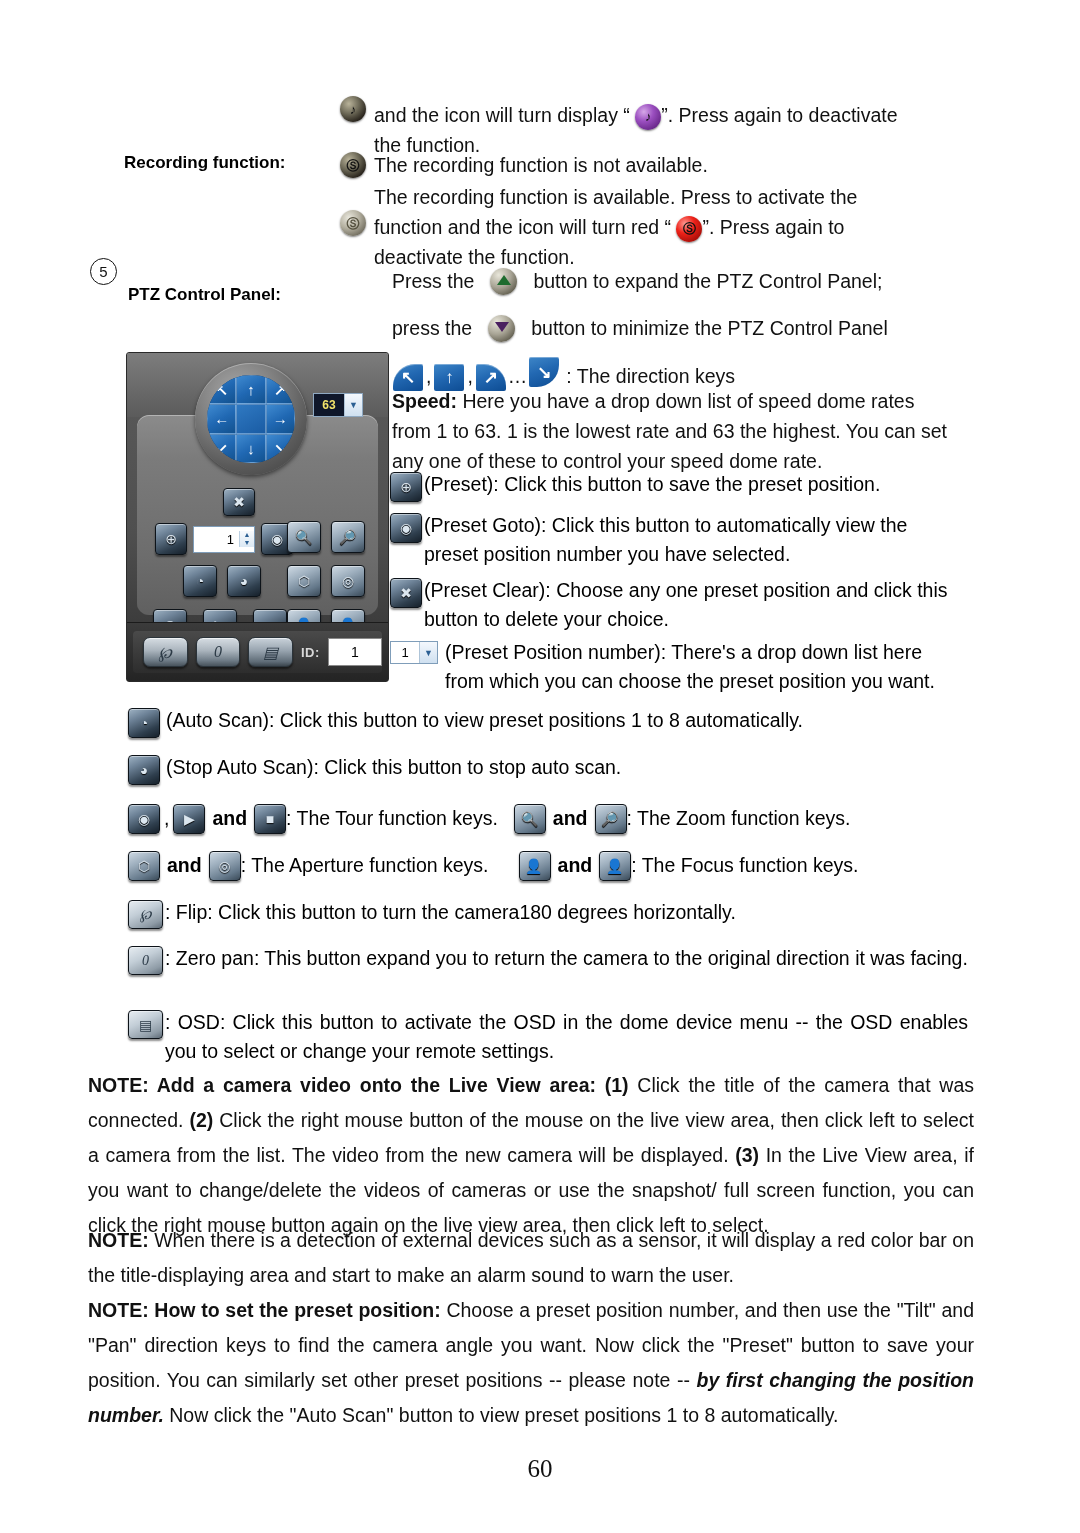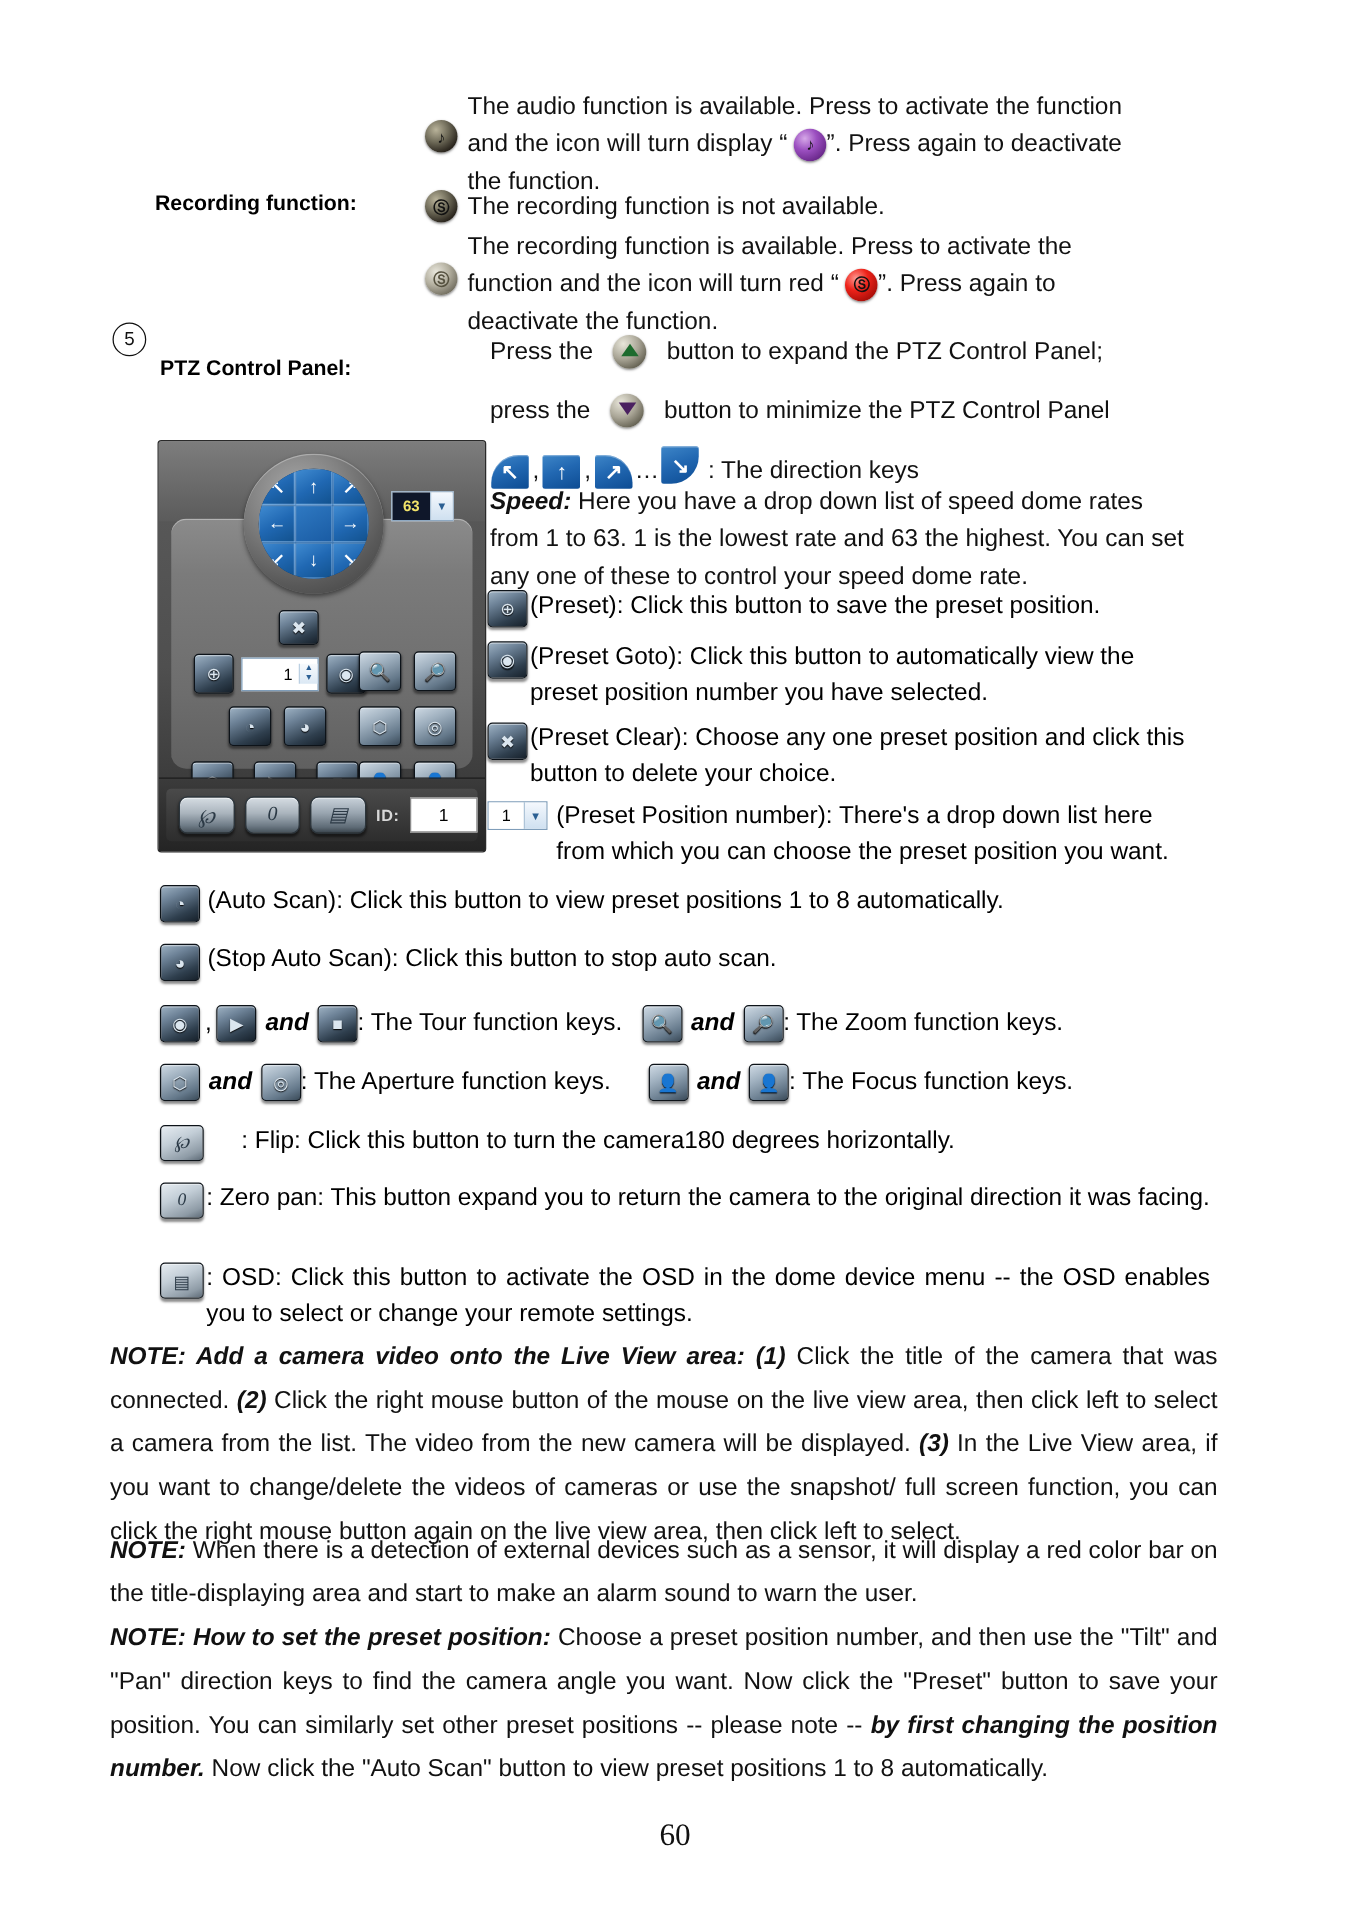--- a/index.html
+++ b/index.html
@@ -5,21 +5,21 @@
   html,body{margin:0;padding:0;}
   body{
     width:1080px;height:1533px;background:#ffffff;
     font-family:"Liberation Sans", sans-serif;
     color:#000;overflow:hidden;position:relative;
   }
   .page{position:relative;width:1080px;height:1533px;}
 
   
   .txt{font-size:19.5px;line-height:30px;color:#111;}
-  .b{font-weight:bold;font-style:italic;}
+  .b{font-weight:bold;}
   .bi{font-weight:bold;font-style:italic;}
 
   
   .row{position:absolute;display:flex;align-items:flex-start;}
 
   .label-col{position:absolute;font-weight:bold;font-size:17px;color:#000;}
 
   
   .orb{
     display:inline-block;width:26px;height:26px;border-radius:50%;
@@ -161,21 +161,21 @@
 </head>
 <body>
 
 <div class="page">
 
   <div class="row" style="left:340px;top:70px;width:620px;">
     <div style="width:34px;padding-top:26px;">
       <span class="orb orb-dark"><span class="glyph">♪</span></span>
     </div>
     <div class="txt" style="width:580px;">
-      <span>The audio function is available. Press to activate the function</span><br>
+      <br>
       <span>and the icon will turn display “</span>
       <span class="orb orb-purple"><span class="glyph">♪</span></span><span>”. Press again to deactivate</span><br>
       <span>the function.</span>
     </div>
   </div>
 
   <div class="label-col" style="left:124px;top:153px;">Recording function:</div>
 
   <div class="row" style="left:340px;top:150px;width:620px;">
     <div style="width:34px;padding-top:2px;">
@@ -428,21 +428,21 @@
     <span class="sqbtn lite" style="width:30px;height:28px;">
         <span class="g">👤</span>
       </span>
     <span class="ptxt">: The Focus function keys.</span>
   </div>
 
   <div class="prow" style="left:128px;top:898px;width:840px;">
     <span class="sqbtn pale" style="width:33px;height:27px;margin-right:2px;">
         <span class="g" style="font-style:italic;font-family:'Liberation Serif',serif;">℘</span>
       </span>
-    <span class="ptxt" style="flex:1;padding-left:28px;">: Flip: Click this button to turn the camera180 degrees horizontally.</span>
+    <span class="ptxt" style="flex:1;">: Flip: Click this button to turn the camera180 degrees horizontally.</span>
   </div>
 
   <div class="prow" style="left:128px;top:944px;width:840px;">
     <span class="sqbtn pale" style="width:33px;height:27px;margin-right:2px;">
         <span class="g" style="font-style:italic;font-family:'Liberation Serif',serif;">0</span>
       </span>
     <span class="ptxt" style="flex:1;">: Zero pan: This button expand you to return the camera to the original direction it was facing.</span>
   </div>
 
   <div class="prow" style="left:128px;top:1008px;width:840px;">

